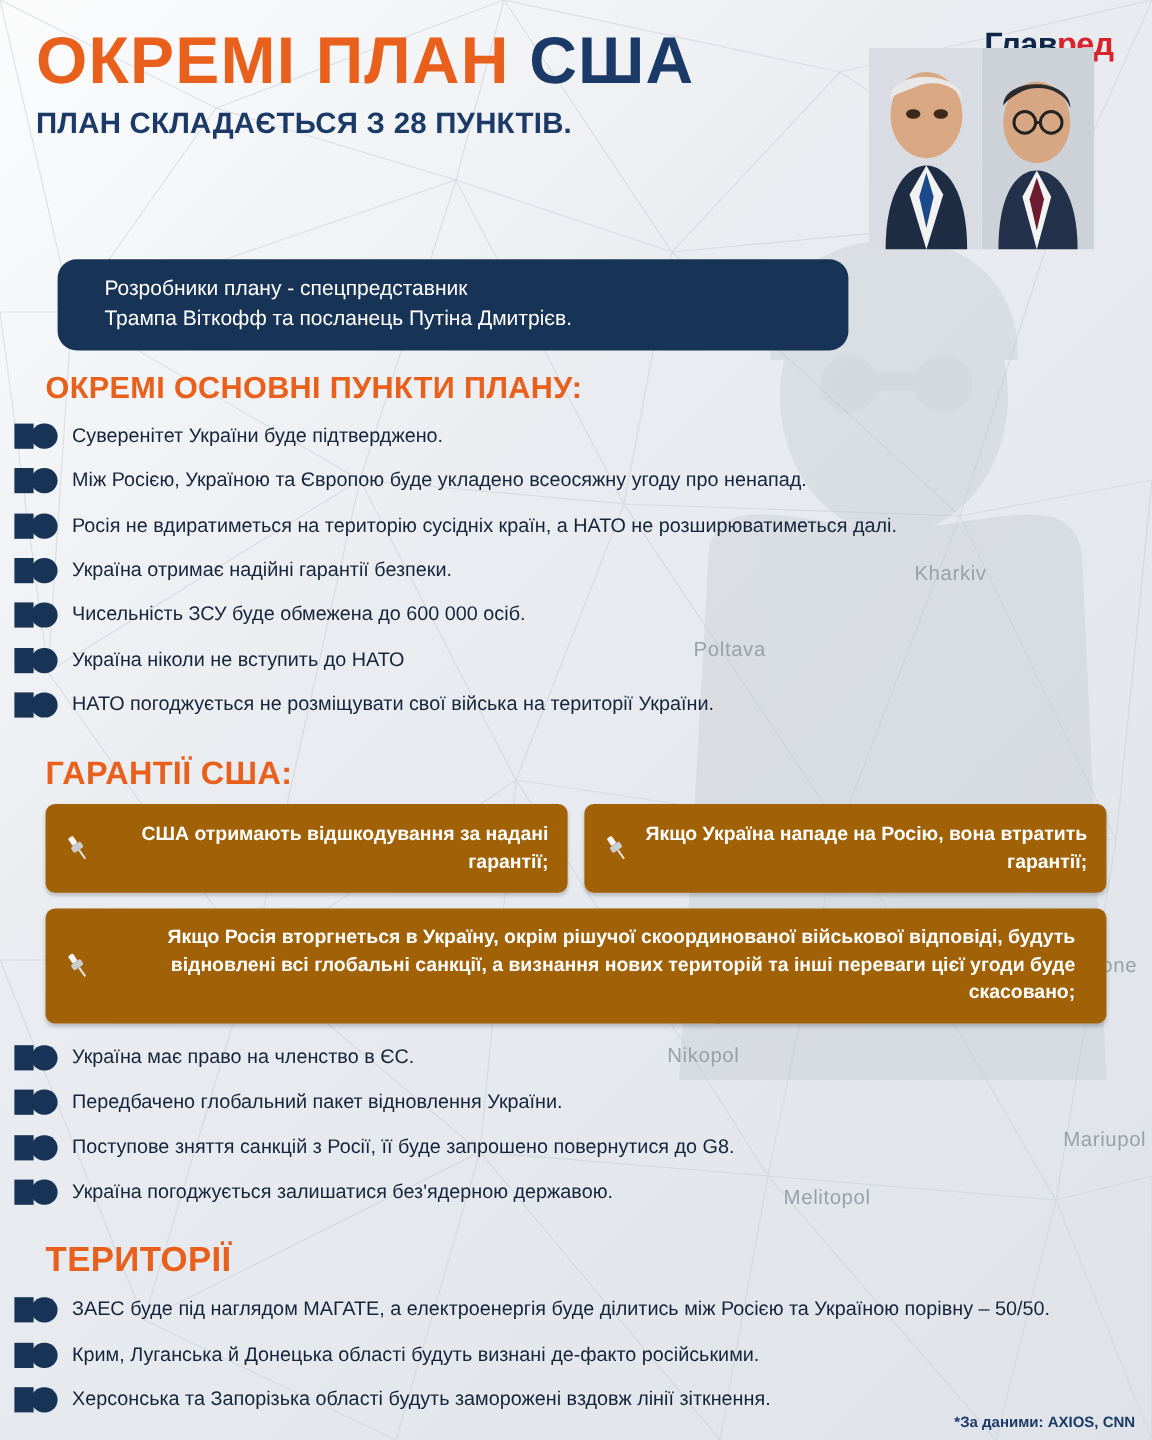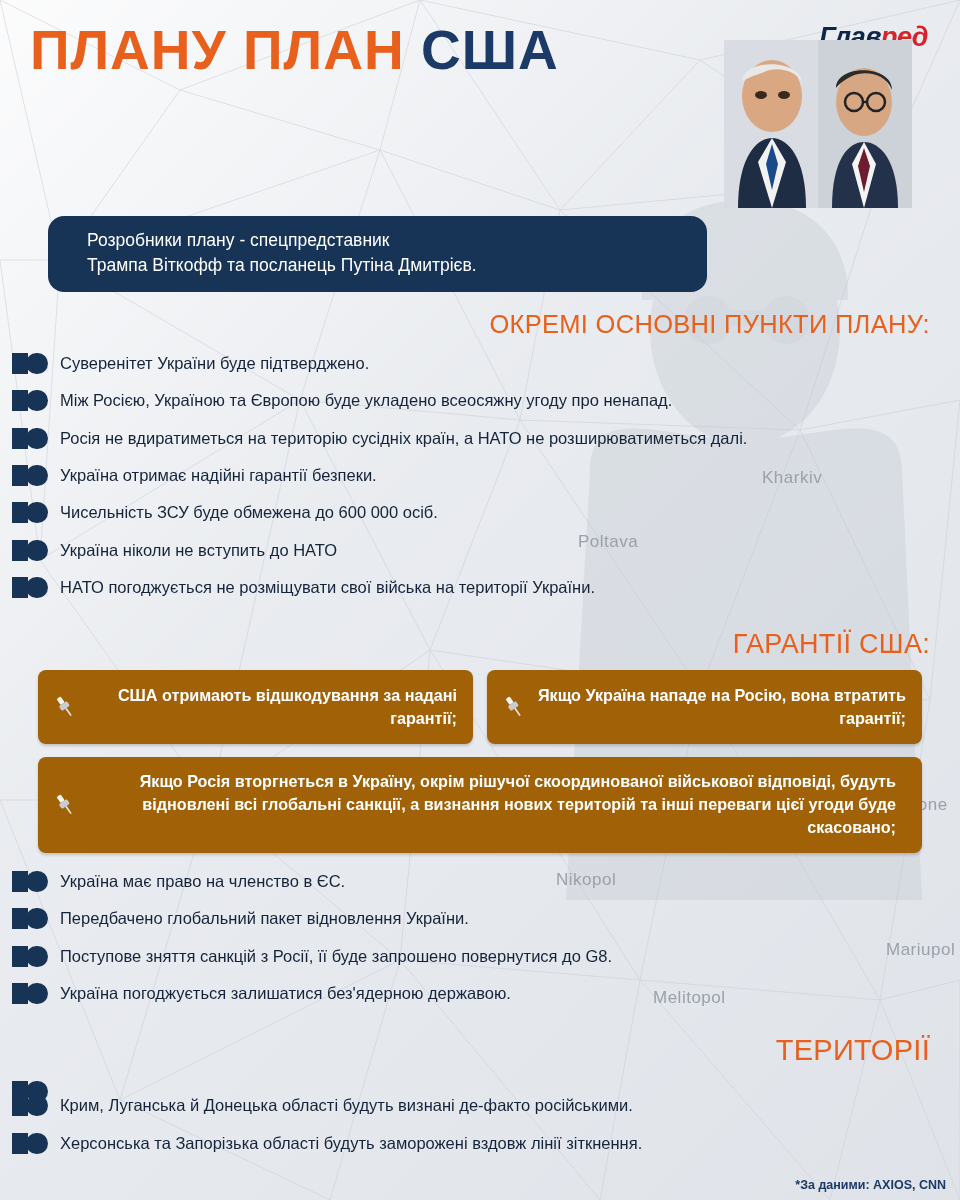--- a/index.html
+++ b/index.html
@@ -65,21 +65,20 @@
     font-weight: bold;
     color: #1b3a67;
     letter-spacing: .2px;
   }
   .brand {
     position: absolute;
     right: 2px; top: 22px;
     font-size: 27px;
     font-weight: bold;
     color: #0e2748;
-    font-style: italic;
     letter-spacing: -.5px;
   }
   .brand .red { color: #d8232a; }
 
   .photos {
     position: absolute;
     right: 18px; top: 40px;
     width: 188px; height: 168px;
     z-index: 6;
     overflow: hidden;
@@ -93,24 +92,23 @@
     border-radius: 16px;
     padding: 12px 18px 13px 39px;
     font-size: 17.5px;
     line-height: 1.45;
     width: 659px;
     z-index: 5;
   }
 
   .section-head {
     color: #e8601c;
-    font-weight: normal;
+    font-weight: bold;
     letter-spacing: .3px;
     margin: 18px 0 6px 8px;
-    text-align: right;
   }
   .section-head.h1 { font-size: 25.5px; }
   .section-head.h2 { font-size: 27px; margin-top: 22px; }
   .section-head.h3 { font-size: 29px; margin-top: 22px; }
 
   .bullets { margin: 0; padding: 0; list-style: none; }
   .bullet {
     position: relative;
     display: flex;
     align-items: flex-start;
@@ -218,23 +216,24 @@
   <div class="map-label" style="left:556px; top:870px;text-align:right;">Nikopol</div>
   <div class="map-label" style="left:905px; top:795px;">Done</div>
   <div class="map-label" style="left:886px; top:940px;">Mariupol</div>
   <div class="map-label" style="left:653px; top:988px;">Melitopol</div>
   <div class="map-label" style="left:285px; top:710px;">Pervomaiskyi</div>
 
   <div class="content">
 
     <div class="header">
       <div class="title">
-        <span>ПЛАНУ ПЛАН</span>
+        <span>ОКРЕМІ ПЛАН</span>
         <span class="blue">США</span>
       </div>
+      <div class="subtitle">ПЛАН СКЛАДАЄТЬСЯ З 28 ПУНКТІВ.</div>
 
       <div class="brand">
         <span>Глав</span><span class="red">ред</span>
       </div>
 
       <svg class="photos" viewBox="0 0 188 168">
         <defs>
           <clipPath id="clipA">
               <rect x="0" y="0" width="94" height="168"></rect>
             </clipPath>
@@ -357,20 +356,21 @@
       <li class="bullet">
           <span class="dot"></span>
           <span>Україна погоджується залишатися без'ядерною державою.</span>
         </li>
     </ul>
 
     <div class="section-head h3">ТЕРИТОРІЇ</div>
     <ul class="bullets">
       <li class="bullet">
           <span class="dot"></span>
+          <span>ЗАЕС буде під наглядом МАГАТЕ, а електроенергія буде ділитись між Росією та Україною порівну – 50/50.</span>
         </li>
       <li class="bullet">
           <span class="dot"></span>
           <span>Крим, Луганська й Донецька області будуть визнані де-факто російськими.</span>
         </li>
       <li class="bullet">
           <span class="dot"></span>
           <span>Херсонська та Запорізька області будуть заморожені вздовж лінії зіткнення.</span>
         </li>
 

